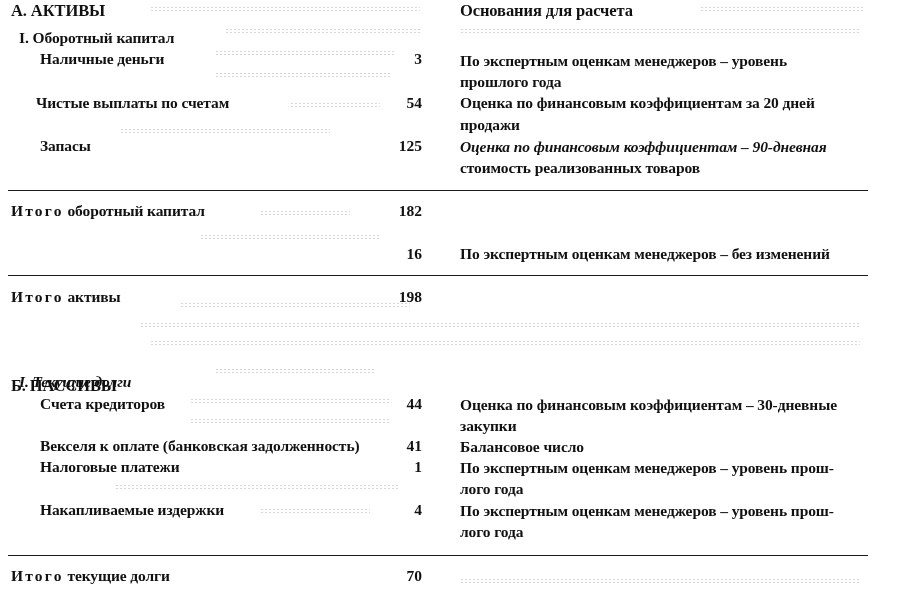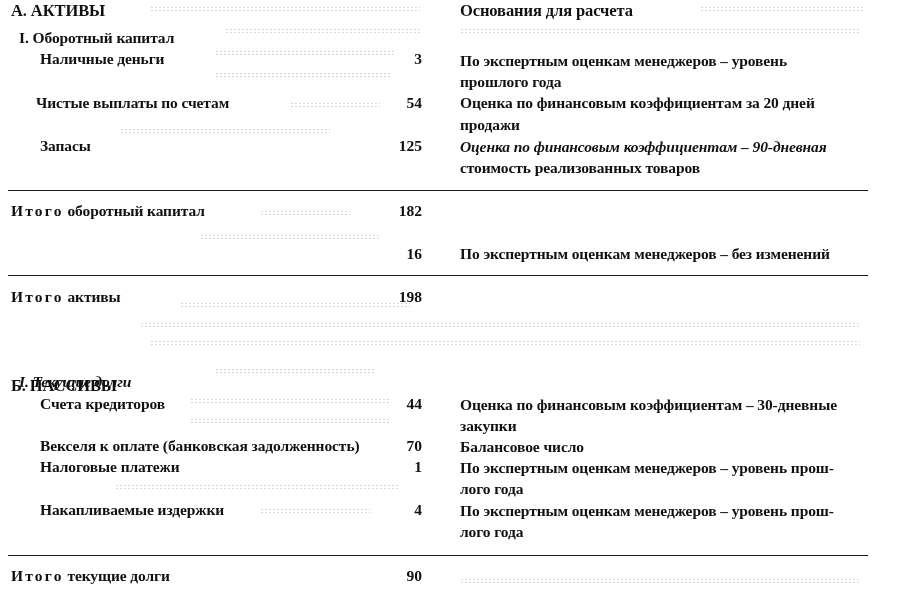--- a/index.html
+++ b/index.html
@@ -124,34 +124,34 @@
 
   <div class="t heading" style="left:11px;top:346px;margin-top:29px;">Б. ПАССИВЫ</div>
   <div class="t" style="left:19px;top:371px;font-style:italic;">I. Текущие долги</div>
 
   <div class="t" style="left:40px;top:393px;">Счета кредиторов</div>
   <div class="num" style="left:362px;top:393px;">44</div>
   <div class="t" style="left:460px;top:394px;">Оценка по финансовым коэффициентам – 30-дневные</div>
   <div class="t" style="left:460px;top:415px;">закупки</div>
 
   <div class="t" style="left:40px;top:435px;">Векселя к оплате (банковская задолженность)</div>
-  <div class="num" style="left:362px;top:435px;">70</div>
+  <div class="num" style="left:362px;top:435px;">41</div>
   <div class="t" style="left:40px;top:456px;">Налоговые платежи</div>
 
   <div class="t" style="left:460px;top:436px;">Балансовое число</div>
   <div class="num" style="left:362px;top:456px;">1</div>
   <div class="t" style="left:460px;top:457px;">По экспертным оценкам менеджеров – уровень прош-</div>
   <div class="t" style="left:460px;top:478px;">лого года</div>
 
   <div class="t" style="left:40px;top:499px;">Накапливаемые издержки</div>
   <div class="num" style="left:362px;top:499px;">4</div>
   <div class="t" style="left:460px;top:500px;">По экспертным оценкам менеджеров – уровень прош-</div>
   <div class="t" style="left:460px;top:521px;">лого года</div>
 
   <div class="rule" style="top:555px;"></div>
 
   <div class="t" style="left:11px;top:565px;">
     <span class="spaced">Итого</span>
     <span>текущие долги</span>
   </div>
-  <div class="num" style="left:362px;top:565px;">90</div>
+  <div class="num" style="left:362px;top:565px;">70</div>
 
 </div>
 
 </body></html>

